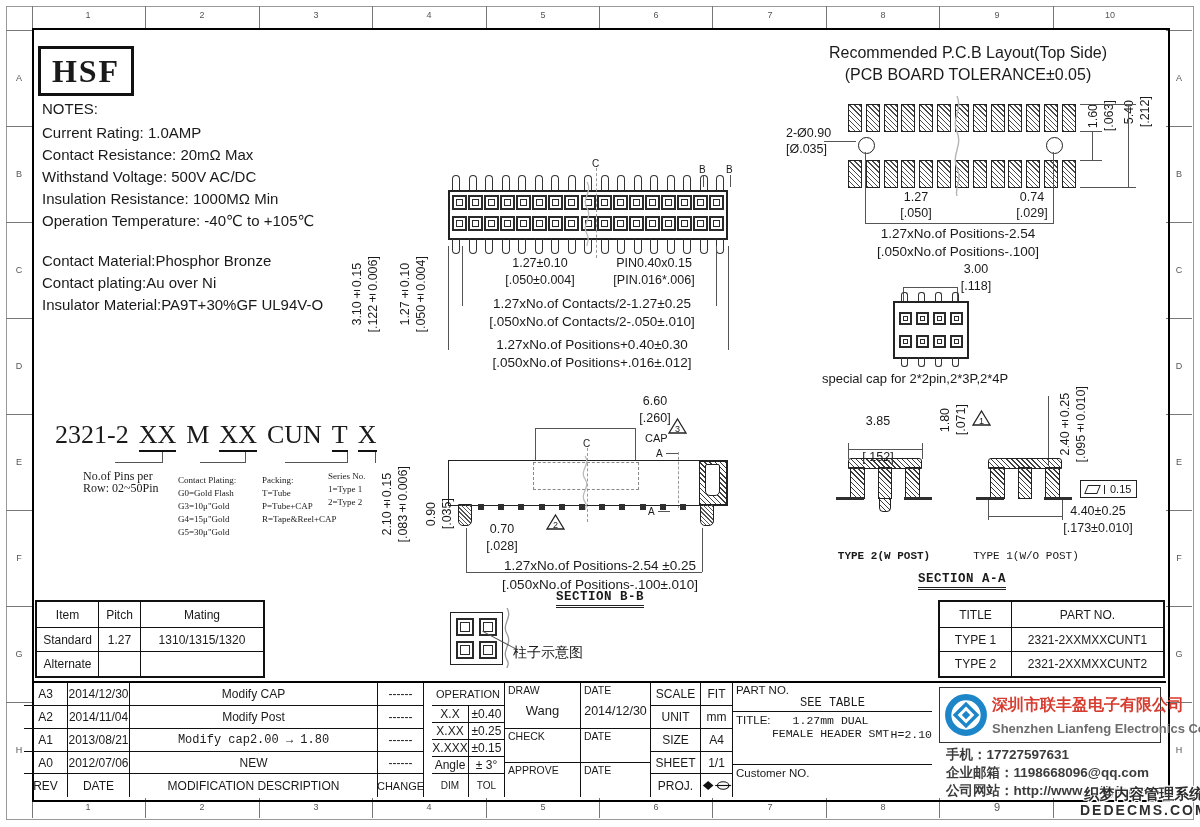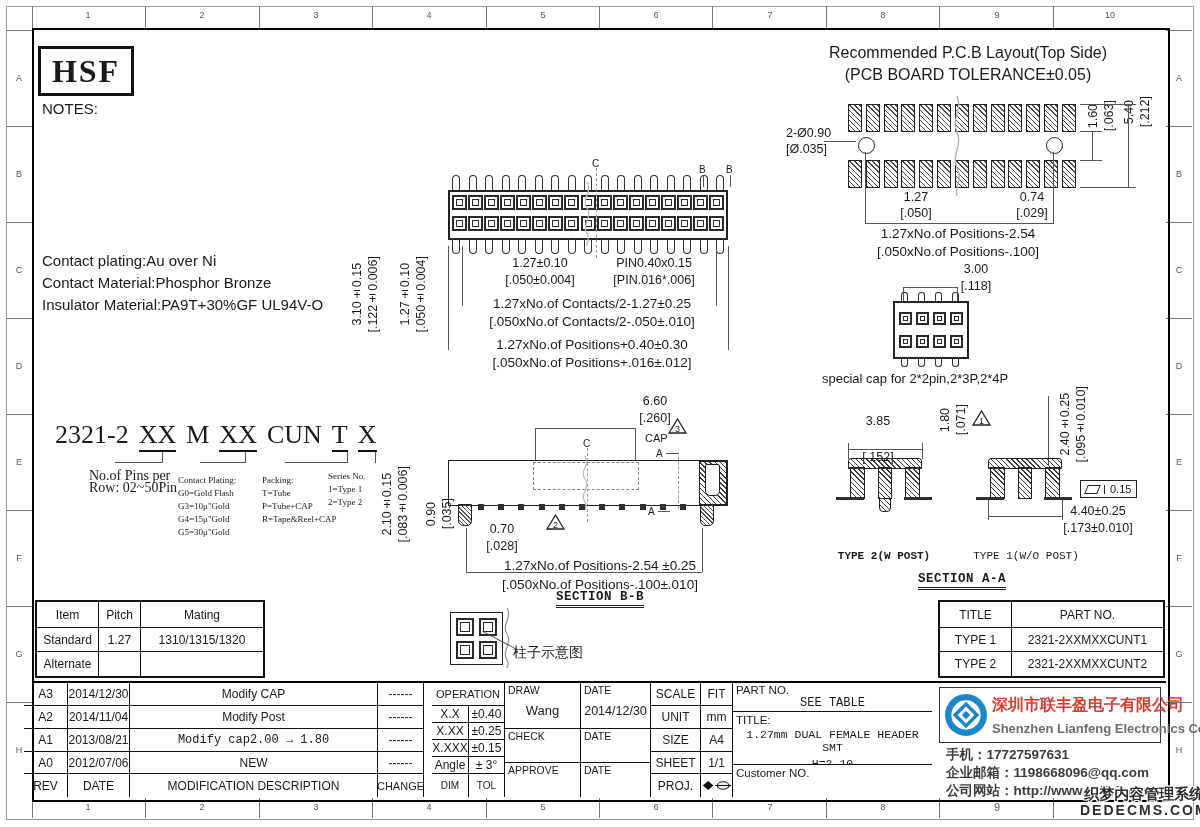--- a/index.html
+++ b/index.html
@@ -92,23 +92,30 @@
   <span class="zl" style="left:1179px;top:649px">G</span>
   <span class="zl" style="left:1179px;top:745px">H</span>
 
   <div class="abs" style="left:32px;top:28px;width:1134px;height:770px;border:2.5px solid #000"></div>
 
   <div class="abs" style="left:38px;top:46px;width:90px;height:44px;border:3px solid #111;display:flex;align-items:center;justify-content:center">
     <span class="serif" style="font-size:32px;font-weight:600;letter-spacing:2px">HSF</span>
   </div>
 
   <div class="t" style="left:42px;top:100px;font-size:15px">NOTES:</div>
+  <div class="abs" style="left:42px;top:122px;font-size:15px;line-height:22px">
+    <div>Current Rating: 1.0AMP</div>
+    <div>Contact Resistance: 20mΩ Max</div>
+    <div>Withstand Voltage: 500V AC/DC</div>
+    <div>Insulation Resistance: 1000MΩ Min</div>
+    <div>Operation Temperature: -40℃ to +105℃</div>
+  </div>
   <div class="abs" style="left:42px;top:250px;font-size:15px;line-height:22px">
+    <div>Contact Material:Phosphor Bronze</div>
     <div>Contact plating:Au over Ni</div>
-    <div>Contact Material:Phosphor Bronze</div>
     <div>Insulator Material:PA9T+30%GF UL94V-O</div>
   </div>
 
   <div class="t cx" style="left:968px;top:44px;font-size:16px">Recommended P.C.B Layout(Top Side)</div>
   <div class="t cx" style="left:968px;top:66px;font-size:16px">(PCB BOARD TOLERANCE±0.05)</div>
   <div class="row" style="left:848px;top:104px;width:228px">
     <span class="pad"></span>
   <span class="pad"></span>
       <span class="pad"></span>
       <span class="pad"></span>
@@ -313,21 +320,21 @@
   <div class="abs serif" style="left:55px;top:420px;font-size:26px;white-space:nowrap">
     <span style="margin-right:10px">2321-2</span><span style="margin-right:10px;border-bottom:2px solid #111;padding-bottom:1px">XX</span><span style="margin-right:10px">M</span><span style="margin-right:10px;border-bottom:2px solid #111;padding-bottom:1px">XX</span><span style="margin-right:10px">CUN</span><span style="margin-right:10px;border-bottom:2px solid #111;padding-bottom:1px">T</span><span style="border-bottom:2px solid #111;padding-bottom:1px">X</span>
   </div>
   <div class="dl" style="left:162px;top:452px;width:1px;height:11px"></div>
   <div class="dl" style="left:245px;top:452px;width:1px;height:11px"></div>
   <div class="dl" style="left:347px;top:452px;width:1px;height:11px"></div>
   <div class="dl" style="left:375px;top:452px;width:1px;height:11px"></div>
   <div class="dl" style="left:115px;top:462px;width:48px;height:1px"></div>
   <div class="dl" style="left:200px;top:462px;width:46px;height:1px"></div>
   <div class="dl" style="left:285px;top:462px;width:63px;height:1px"></div>
-  <div class="abs serif" style="left:89px;top:470px;font-size:14px;line-height:12px">
+  <div class="abs serif" style="left:83px;top:470px;font-size:12px;line-height:12px">
     <div>No.of Pins per</div>
     <div>Row: 02~50Pin</div>
   </div>
   <div class="abs serif" style="left:178px;top:474px;font-size:9px;line-height:13px">
     <div>Contact Plating:</div>
     <div>G0=Gold Flash</div>
     <div>G3=10μ"Gold</div>
     <div>G4=15μ"Gold</div>
     <div>G5=30μ"Gold</div>
   </div>
@@ -567,24 +574,24 @@
           <line x1="15" y1="6.5" x2="33" y2="6.5" stroke="#111" stroke-width="1.3"></line>
         </svg>
     </div>
   </div>
 
   <div class="grid" style="left:733px;top:683px;grid-template-columns:199px;grid-template-rows:29px 53px 32px;width:199px">
     <div class="cell nr" style="justify-content:center">
       <span class="lbl" style="font-size:11.5px">PART NO.</span>
       <span class="mono" style="font-size:12px;margin-top:12px">SEE TABLE</span>
     </div>
-    <div class="cell nr" style="flex-direction:column;justify-content:flex-start;align-items:stretch">
+    <div class="cell nr" style="flex-direction:row;justify-content:flex-start;align-items:stretch">
       <span style="font-size:11.5px;margin:2px 0 0 3px">TITLE:</span>
       <span class="mono" style="font-size:11.5px;text-align:center;margin-top:2px">1.27mm DUAL FEMALE HEADER SMT</span>
-      <span class="mono" style="font-size:11.5px;text-align:center;margin-top:3px">H=2.10</span>
+      <span class="mono" style="font-size:11.5px;text-align:center;margin-top:16px">H=2.10</span>
     </div>
     <div class="cell nr nb" style="justify-content:flex-start;align-items:flex-start">
       <span style="font-size:11.5px;margin:2px 0 0 3px">Customer NO.</span>
     </div>
   </div>
 
   <div class="abs" style="left:932px;top:683px;width:234px;height:114px">
     <div class="abs" style="left:7px;top:4px;width:220px;height:54px;border:1px solid #333">
       <svg class="abs" style="left:4px;top:5px" width="44" height="44" viewBox="0 0 42 42">
         <circle cx="21" cy="21" r="17" fill="none" stroke="#1c86c8" stroke-width="6"></circle>

